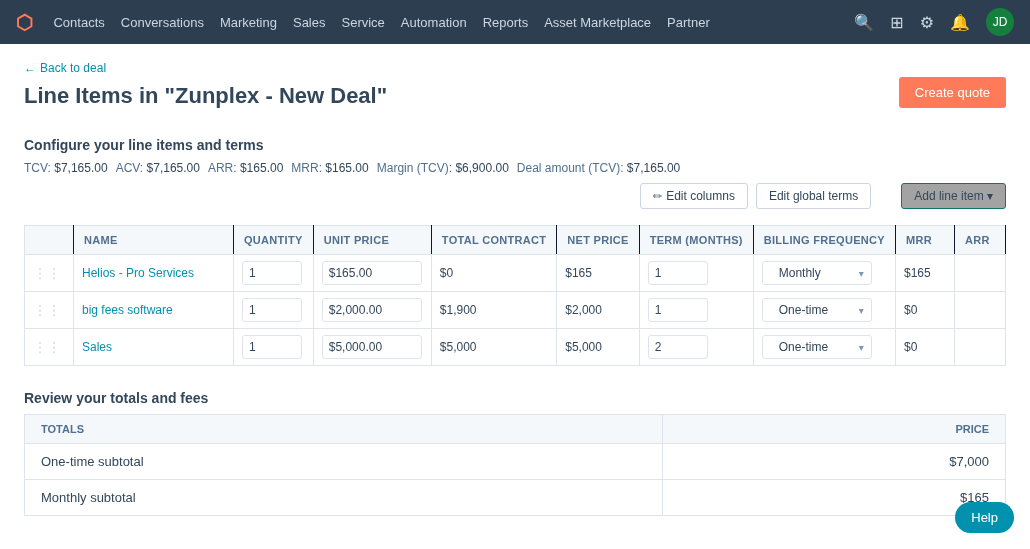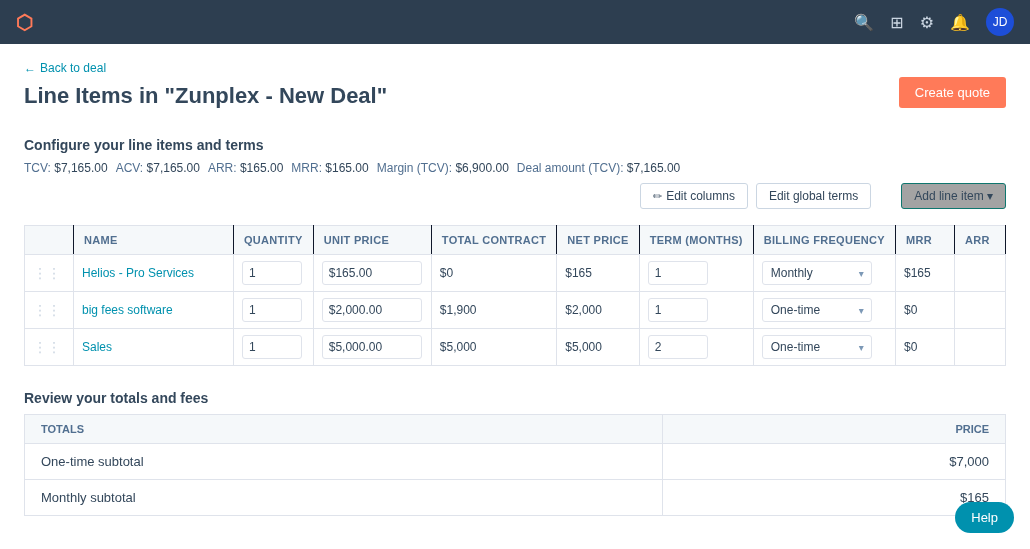--- a/index.html
+++ b/index.html
@@ -12,21 +12,21 @@
       display: flex;
       align-items: center;
       padding: 0 16px;
       gap: 20px;
     }
     .topnav-logo { color: #ff7a59; font-size: 20px; font-weight: bold; }
     .topnav-links { display: flex; gap: 16px; }
     .topnav-link { color: #cbd6e2; font-size: 13px; cursor: pointer; }
     .topnav-right { margin-left: auto; display: flex; align-items: center; gap: 16px; }
     .topnav-icon { color: #cbd6e2; font-size: 16px; cursor: pointer; }
-    .avatar { width: 28px; height: 28px; border-radius: 50%; background: #1d4ed8; display: flex; align-items: center; justify-content: center; color: #fff; font-size: 12px; cursor: pointer; }
+    .avatar { width: 28px; height: 28px; border-radius: 50%; background: #15803d; display: flex; align-items: center; justify-content: center; color: #fff; font-size: 12px; cursor: pointer; }
 
     
     .page { padding: 16px 24px; }
 
     .back-link { color: #0091ae; font-size: 12px; cursor: pointer; display: inline-flex; align-items: center; gap: 4px; margin-bottom: 8px; }
     .back-link::before { content: "←"; font-size: 12px; }
 
     .page-title { font-size: 22px; font-weight: 600; color: #33475b; margin-bottom: 16px; }
 
     .create-quote-btn {
@@ -115,21 +115,21 @@
 
     .freq-select-wrapper {
       position: relative;
       display: inline-block;
     }
     .freq-select {
       appearance: none;
       -webkit-appearance: none;
       border: 1px solid #dfe3eb;
       border-radius: 3px;
-      padding: 4px 28px 4px 8px;
+      padding: 4px 28px 4px 16px;
       font-size: 12px;
       color: #33475b;
       background: #fff;
       cursor: pointer;
       width: 110px;
     }
     .freq-select-wrapper::after {
       content: "▾";
       position: absolute;
       right: 8px;
@@ -192,20 +192,31 @@
     .edit-columns-btn {
       display: flex; align-items: center; gap: 4px;
     }
     .pencil-icon { font-size: 11px; }
   </style>
 </head>
 <body>
 
 <nav class="topnav">
   <span class="topnav-logo">⬡</span>
+  <div class="topnav-links">
+    <span class="topnav-link">Contacts</span>
+    <span class="topnav-link">Conversations</span>
+    <span class="topnav-link">Marketing</span>
+    <span class="topnav-link">Sales</span>
+    <span class="topnav-link">Service</span>
+    <span class="topnav-link">Automation</span>
+    <span class="topnav-link">Reports</span>
+    <span class="topnav-link">Asset Marketplace</span>
+    <span class="topnav-link">Partner</span>
+  </div>
   <div class="topnav-right">
     <span class="topnav-icon">🔍</span>
     <span class="topnav-icon">⊞</span>
     <span class="topnav-icon">⚙</span>
     <span class="topnav-icon">🔔</span>
     <div class="avatar">JD</div>
   </div>
 </nav>
 
 <div class="page">

